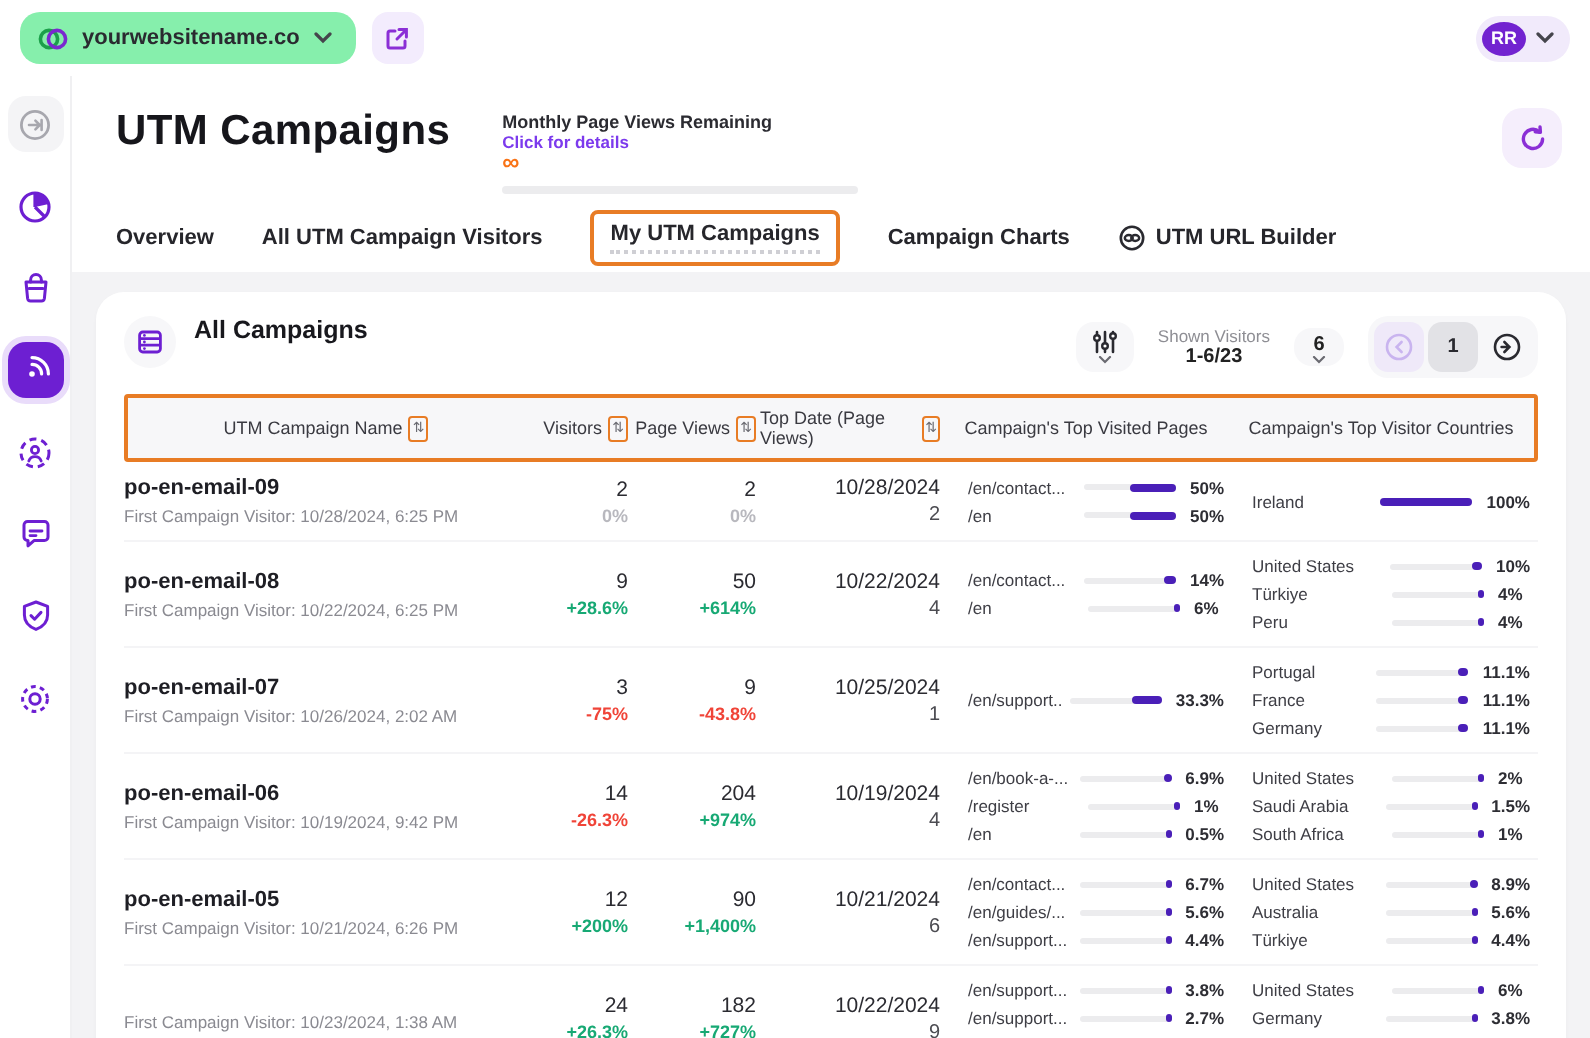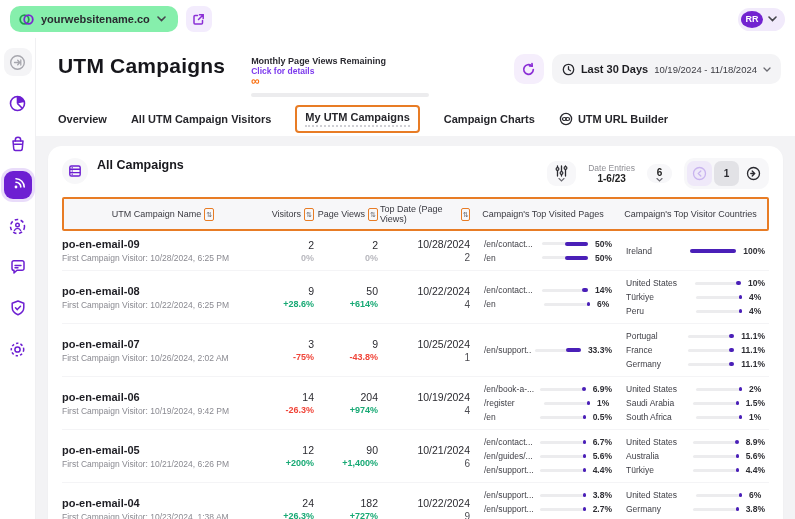--- a/index.html
+++ b/index.html
@@ -231,35 +231,20 @@
       </div>
       <div class="hdr-right">
         <div class="refresh-btn">
           <span>
             <svg width="15" height="15" viewBox="0 0 15 15">
                 <path d="M12.3 7.5a4.8 4.8 0 1 1-1.7-3.7" fill="none" stroke="#8b2fd6" stroke-width="1.7" stroke-linecap="round"></path>
                 <path d="M11 1.5l.2 2.7-2.6-.3" fill="none" stroke="#8b2fd6" stroke-width="1.7" stroke-linecap="round" stroke-linejoin="round"></path>
               </svg>
           </span>
         </div>
-        <div class="date-pill">
-          <span>
-            <svg width="13" height="13" viewBox="0 0 13 13">
-                <circle cx="6.5" cy="6.5" r="5.2" fill="none" stroke="#2a2a30" stroke-width="1.3"></circle>
-                <path d="M6.5 3.7v2.8l2 1.2" fill="none" stroke="#2a2a30" stroke-width="1.3" stroke-linecap="round"></path>
-              </svg>
-          </span>
-          <span class="dr-label">Last 30 Days</span>
-          <span class="dr-value">10/19/2024 - 11/18/2024</span>
-          <span>
-            <svg width="8" height="5" viewBox="0 0 8 5">
-                <path d="M1 1l3 3 3-3" fill="none" stroke="#6a6a71" stroke-width="1.3" stroke-linecap="round"></path>
-              </svg>
-          </span>
-        </div>
       </div>
     </div>
 
     <div class="tabs">
       <div class="tab">Overview</div>
       <div class="tab">All UTM Campaign Visitors</div>
       <div class="tab-active-box">
         <div class="tab">My UTM Campaigns</div>
       </div>
       <div class="tab">Campaign Charts</div>
@@ -300,21 +285,21 @@
                     <circle cx="10.5" cy="3" r="1.4" fill="#fff" stroke="#2a2a30" stroke-width="1.2"></circle>
                   </svg>
               </span>
               <span>
                 <svg width="7" height="4" viewBox="0 0 7 4">
                     <path d="M1 .5l2.5 2.5L6 .5" fill="none" stroke="#6a6a71" stroke-width="1.1" stroke-linecap="round"></path>
                   </svg>
               </span>
             </div>
             <div class="shown">
-              <div class="se-label">Date Entries</div>
+              <div class="se-label">Shown Visitors</div>
               <div class="se-value">1-6/23</div>
             </div>
             <div class="pagesize">
               <span class="ps-value">6</span>
               <span>
                 <svg width="7" height="4" viewBox="0 0 7 4">
                     <path d="M1 .5l2.5 2.5L6 .5" fill="none" stroke="#6a6a71" stroke-width="1.1" stroke-linecap="round"></path>
                   </svg>
               </span>
             </div>
@@ -644,21 +629,20 @@
                   <span class="track">
                     <span class="fill" style="background: rgb(74, 31, 184); width: max(4.4%, 3px);"></span>
                   </span>
                   <span class="stat-pct">4.4%</span>
                 </div>
               </div>
   </div>
 
   <div class="trow">
     <div class="cell c-name">
-      <div class="cname">po-en-email-04</div>
       <div class="csub">First Campaign Visitor: 10/23/2024, 1:38 AM</div>
     </div>
     <div class="cell c-num">
       <div class="val">24</div>
       <div class="chg pos">+26.3%</div>
     </div>
     <div class="cell c-num">
       <div class="val">182</div>
       <div class="chg pos">+727%</div>
     </div>

